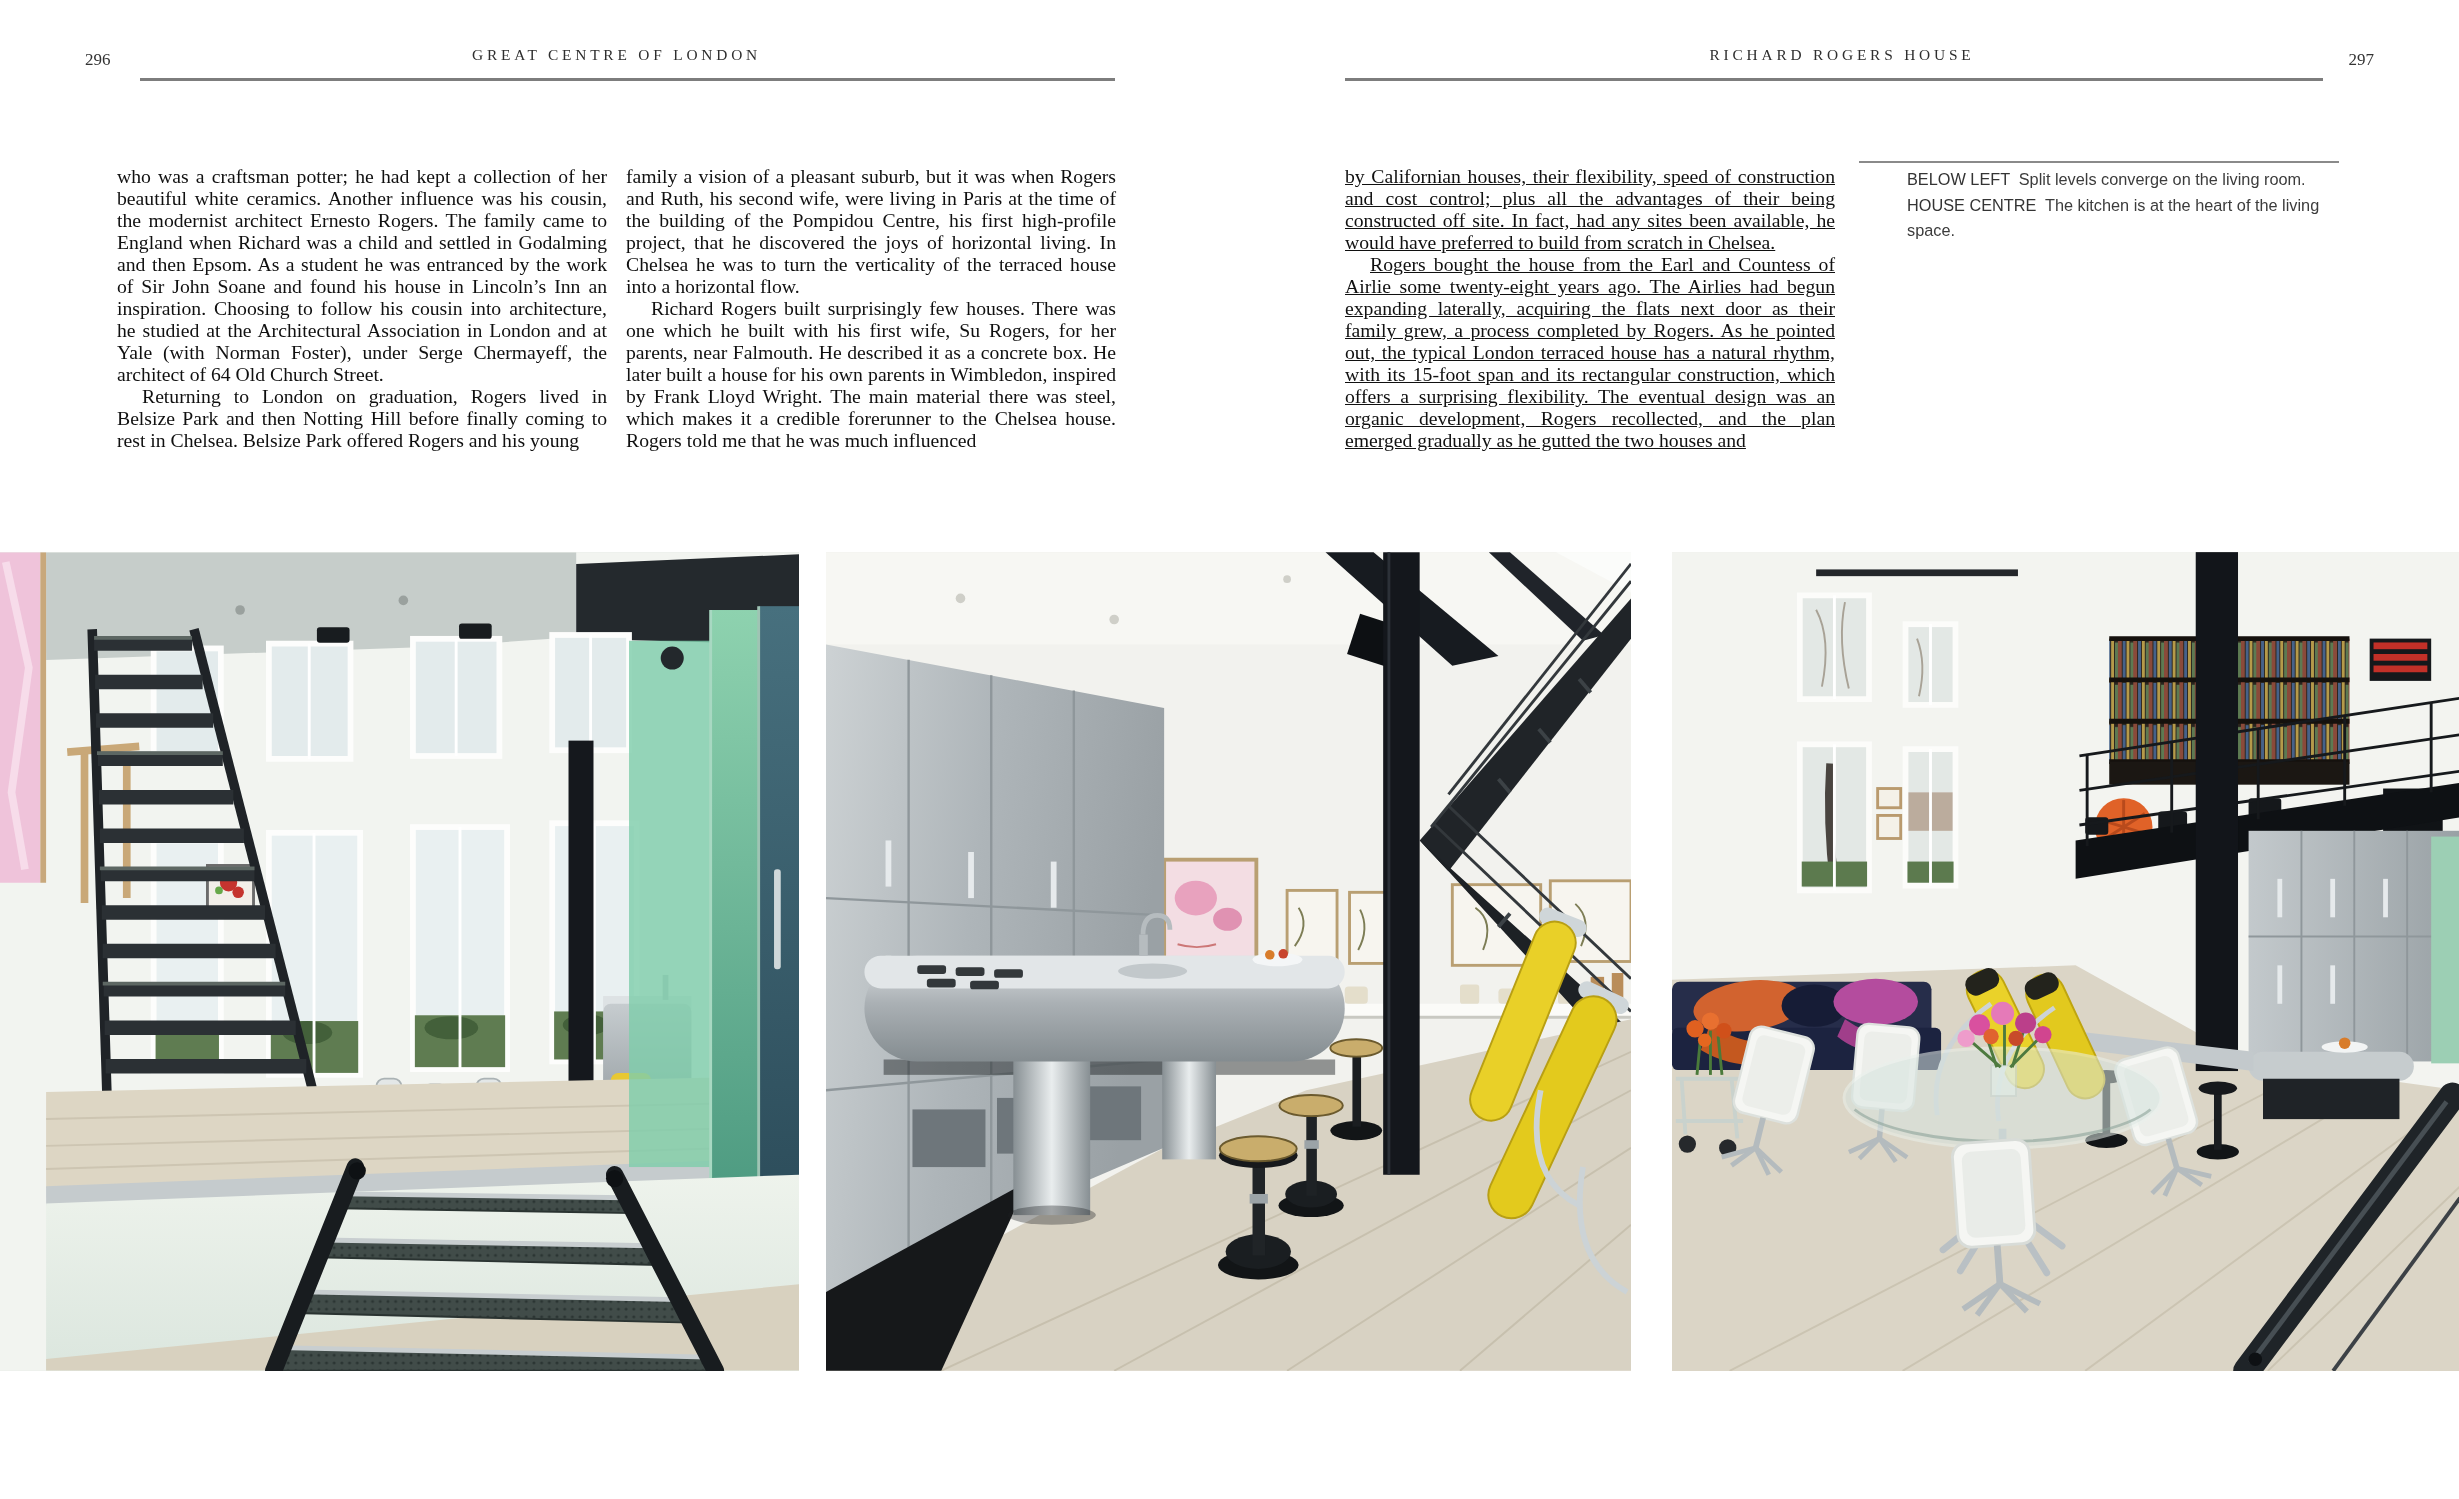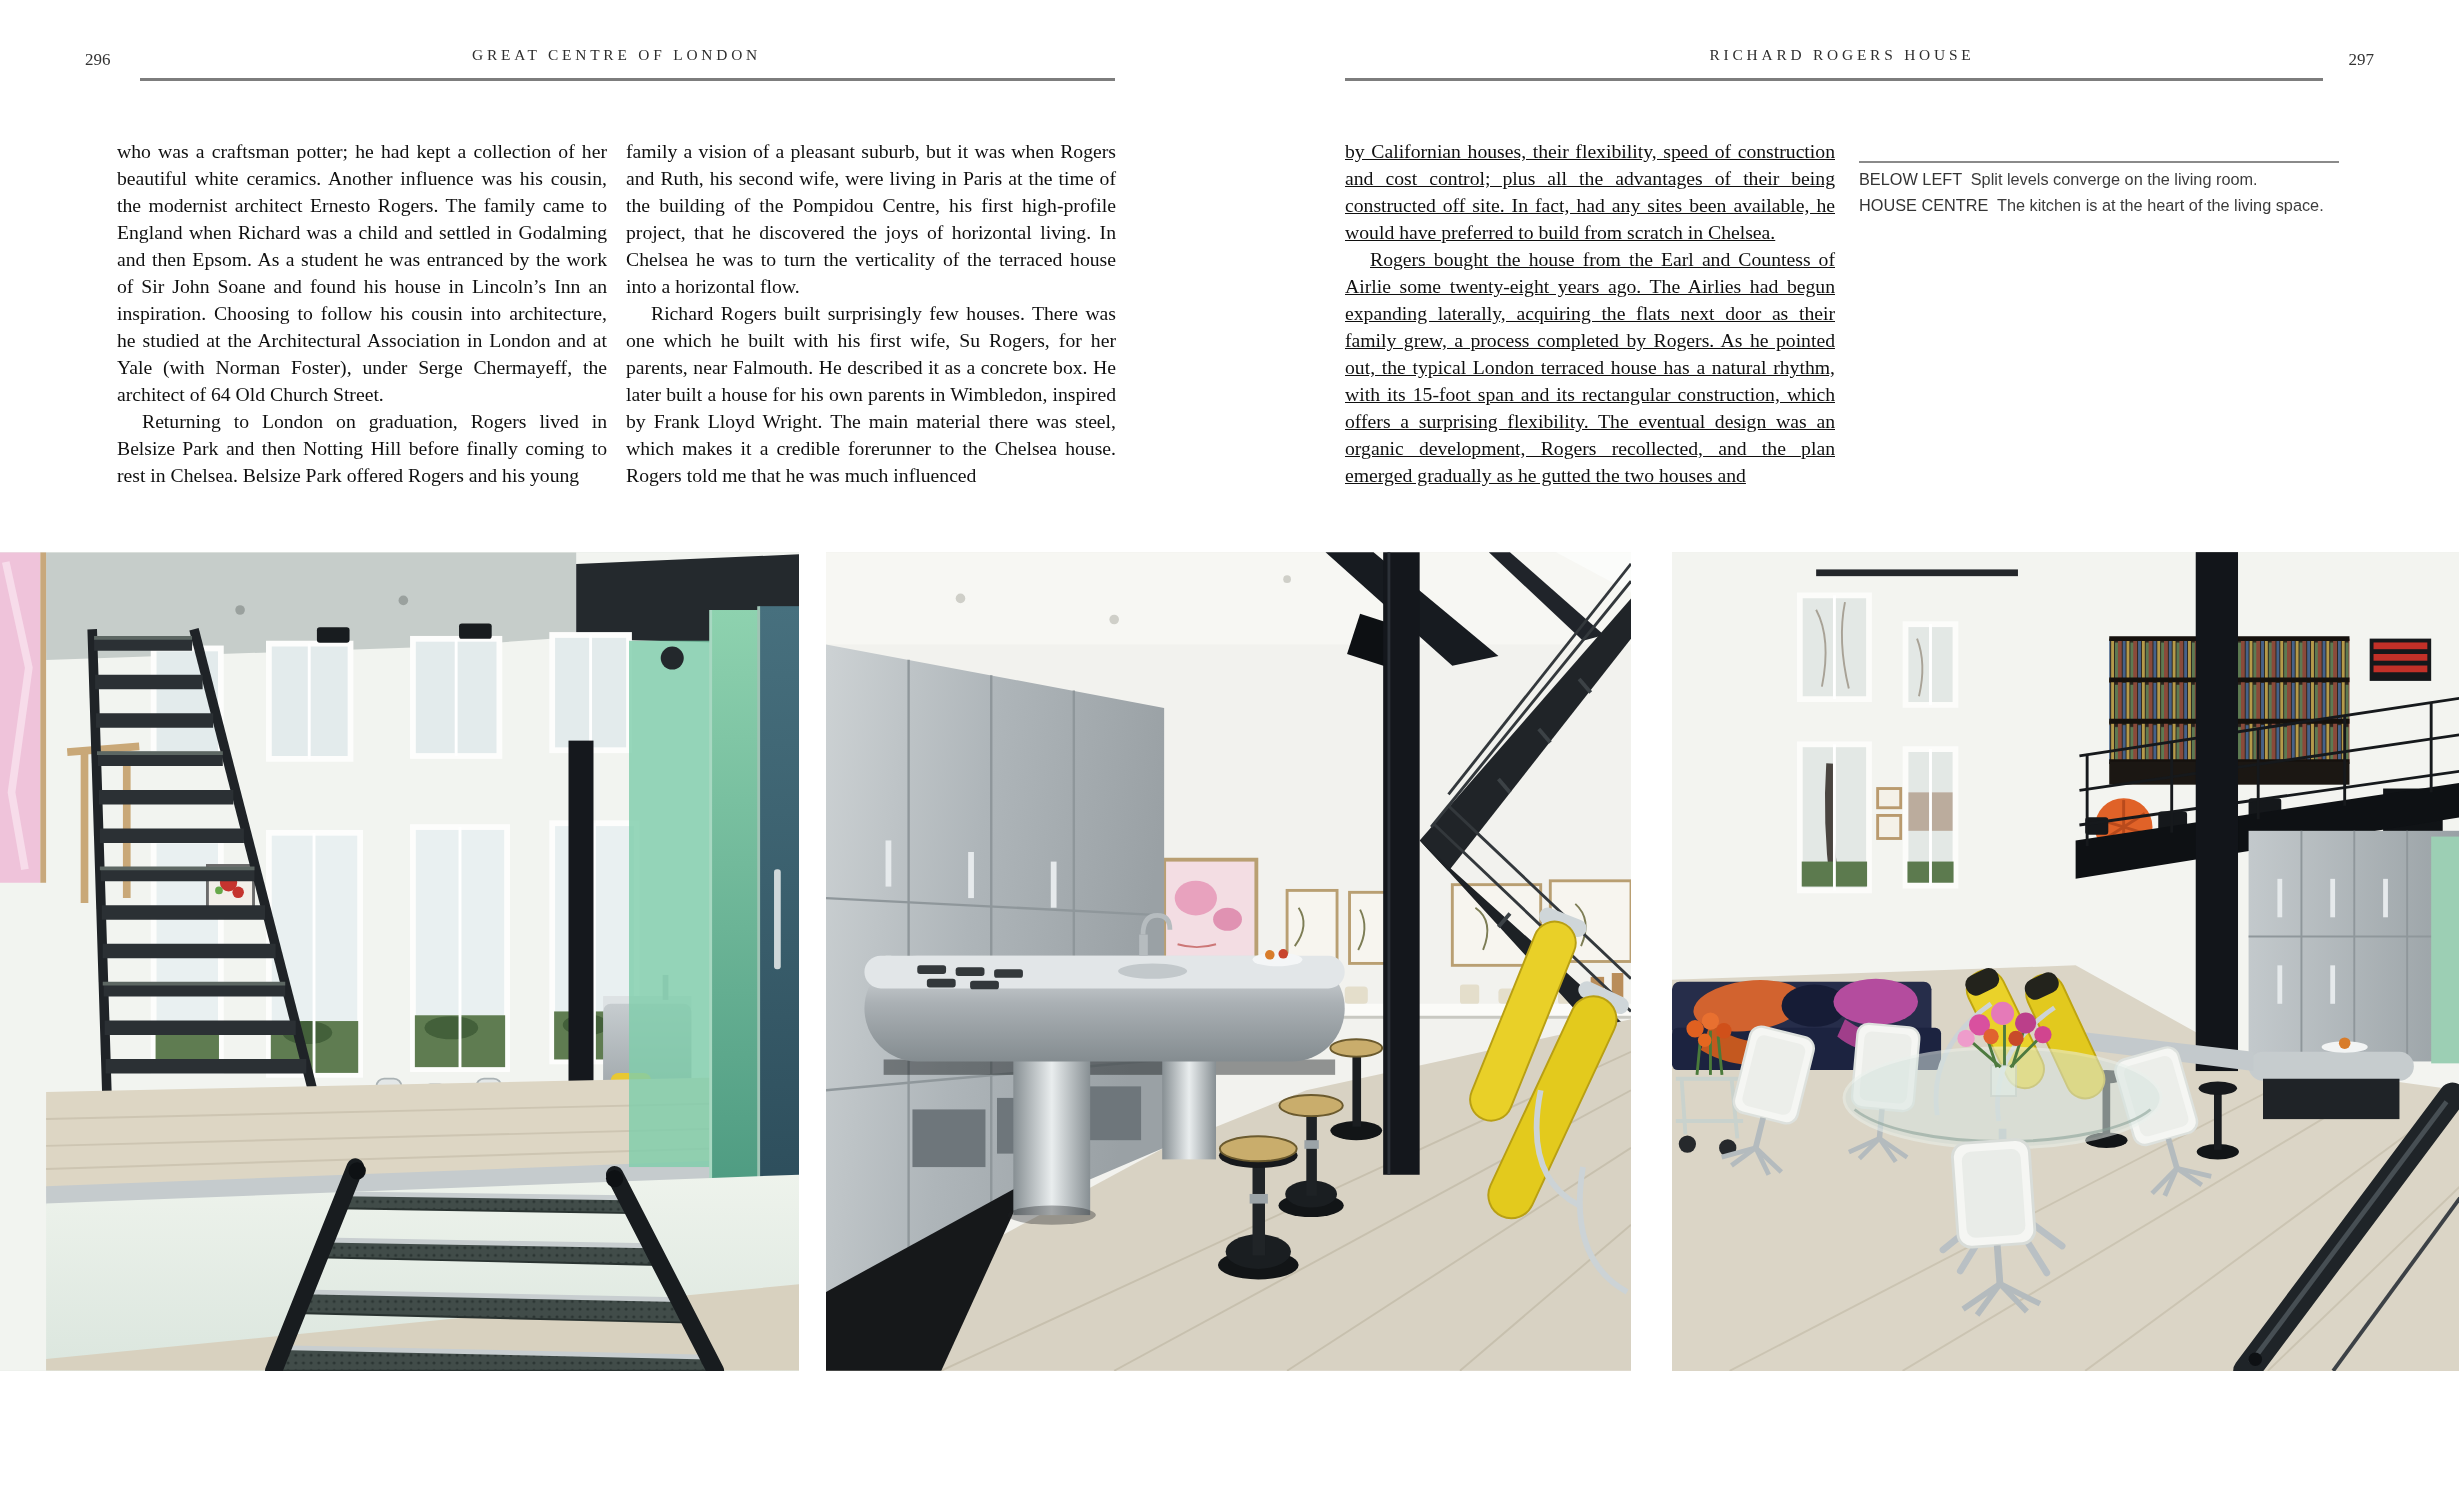--- a/index.html
+++ b/index.html
@@ -10,32 +10,32 @@
            text-align:center;font-family:"Liberation Serif", serif;}
   #runhead-left{left:117px;width:999px;}
   #runhead-right{left:1345px;width:994px;}
   .head-rule{position:absolute;top:78px;height:2.9px;background:#7d7d7d;}
   #rule-left{left:140px;width:975px;}
   #rule-right{left:1345px;width:978px;}
   .pagenum{position:absolute;top:50px;font-size:17px;color:#333;}
   #pagenum-left{left:85px;}
   #pagenum-right{right:85px;}
   
-  .col{position:absolute;top:138px;width:490px;font-size:19.7px;line-height:27px;
+  .col{position:absolute;top:165px;width:490px;font-size:19.7px;line-height:22px;
        text-align:justify;color:#101010;}
   #col-1{left:117px;}
   #col-2{left:626px;}
   #col-3{left:1345px;text-decoration:underline;}
   .col p{margin:0;}
   .col p.indent{text-indent:25px;}
   
   #captions{position:absolute;left:1859px;top:154px;width:495px;
             font-family:"Liberation Sans", sans-serif;font-size:16.3px;line-height:25.5px;color:#3c3c3c;}
   #caption-rule{position:absolute;left:1859px;top:161px;width:480px;height:1.9px;background:#8a8a8a;}
-  #captions .caps{padding-top:13.4px;}
+  #captions .caps{padding-top:13.4px;margin-left:48px;}
   #captions .cap{margin:0;}
   #captions .cap-label{margin-right:8.6px;color:#343434;}
   
   .photo{position:absolute;top:552px;height:819px;overflow:hidden;background:#e9ece8;}
   #photo-1{left:0;width:799px;}
   #photo-2{left:826px;width:805px;}
   #photo-3{left:1672px;width:788px;}
   .photo svg{display:block;width:100%;height:100%;}
 </style>
 </head>

